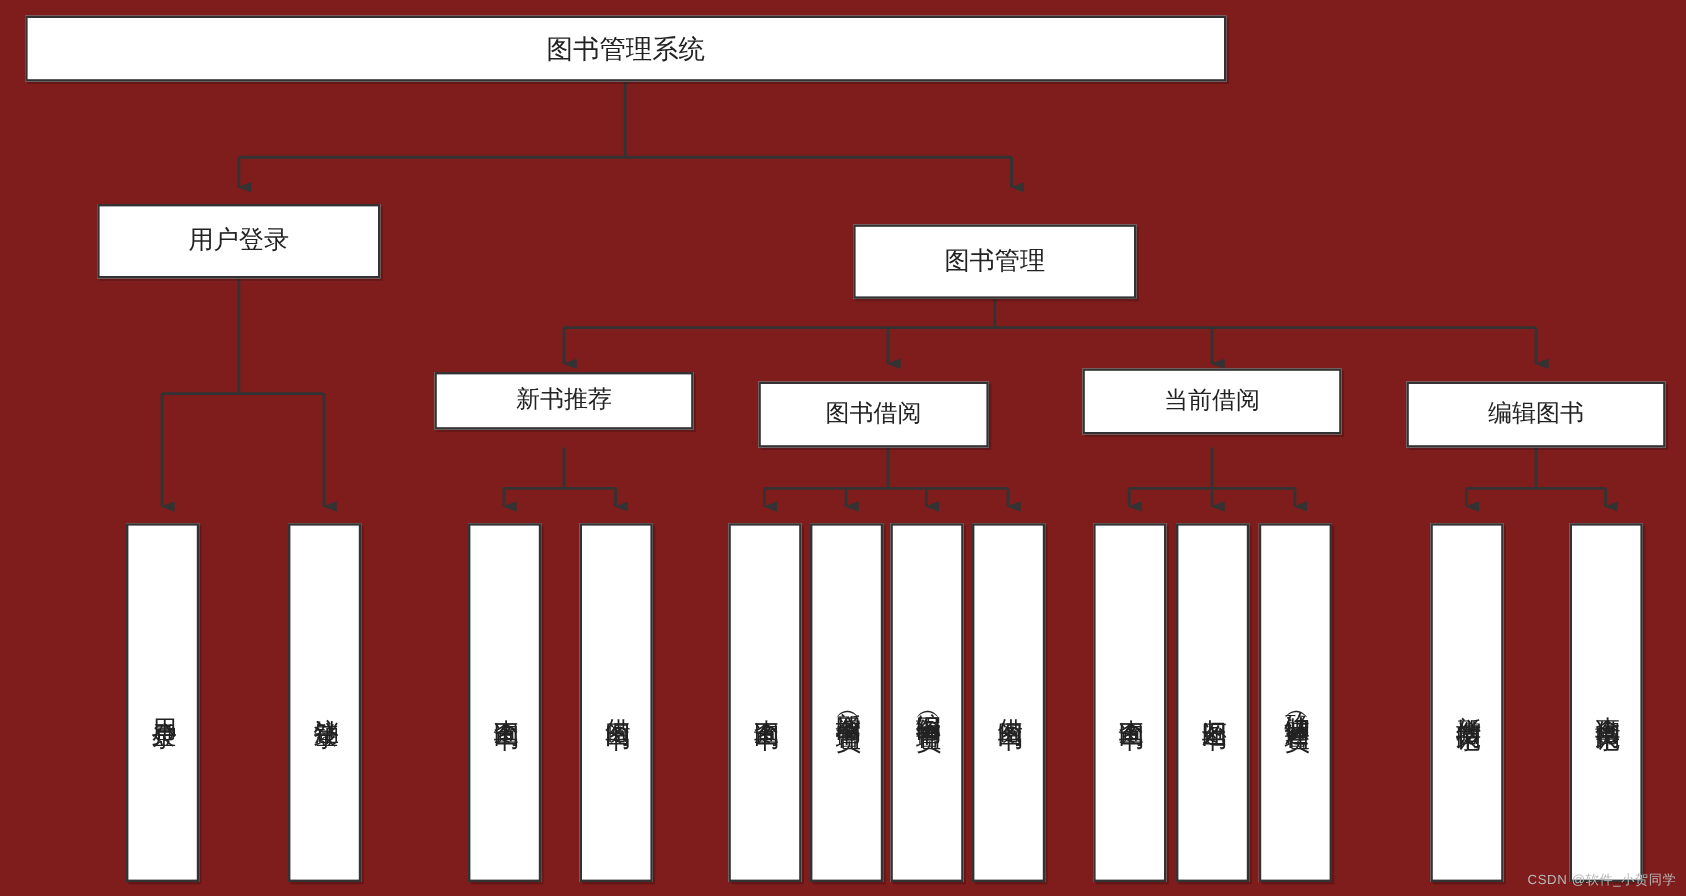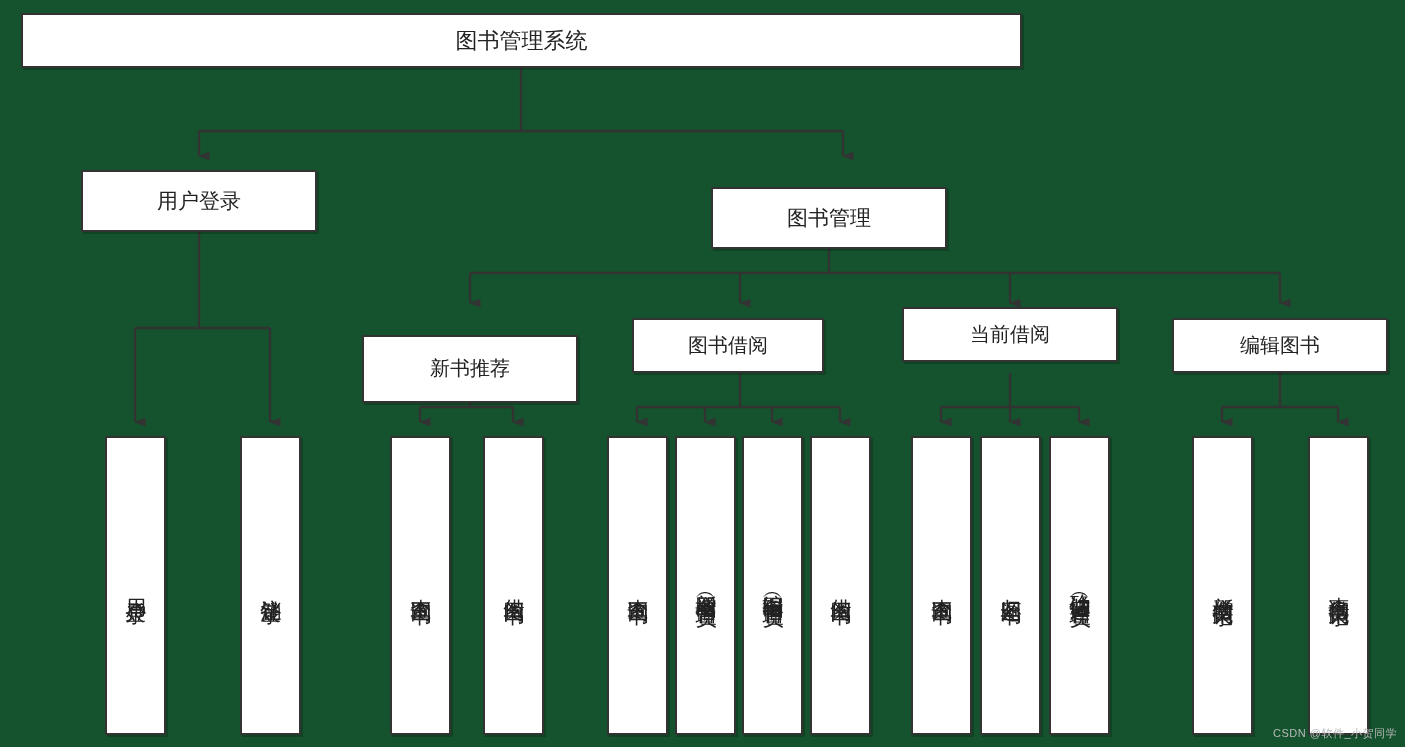--- a/index.html
+++ b/index.html
@@ -7,21 +7,21 @@
     padding: 0;
     background: #ffffff;
   }
   body {
     font-family: "Liberation Sans", "DejaVu Sans", sans-serif;
   }
   #canvas {
     position: relative;
     width: 1405px;
     height: 747px;
-    background: #14532d;
+    background: #7f1d1d;
     overflow: hidden;
   }
   #edges {
     position: absolute;
     left: 0;
     top: 0;
     width: 1405px;
     height: 747px;
     pointer-events: none;
   }
@@ -128,21 +128,21 @@
     <span>图书管理系统</span>
   </div>
 
   <div class="node level2" style="left:81px; top:170px; width:236px; height:62px;">
     <span>用户登录</span>
   </div>
   <div class="node level2" style="left:711px; top:187px; width:236px; height:62px;">
     <span>图书管理</span>
   </div>
 
-  <div class="node level3" style="left:362px; top:335px; width:216px; height:68px;">
+  <div class="node level3" style="left:362px; top:310px; width:216px; height:48px;">
     <span>新书推荐</span>
   </div>
   <div class="node level3" style="left:632px; top:318px; width:192px; height:55px;">
     <span>图书借阅</span>
   </div>
   <div class="node level3" style="left:902px; top:307px; width:216px; height:55px;">
     <span>当前借阅</span>
   </div>
   <div class="node level3" style="left:1172px; top:318px; width:216px; height:55px;">
     <span>编辑图书</span>

